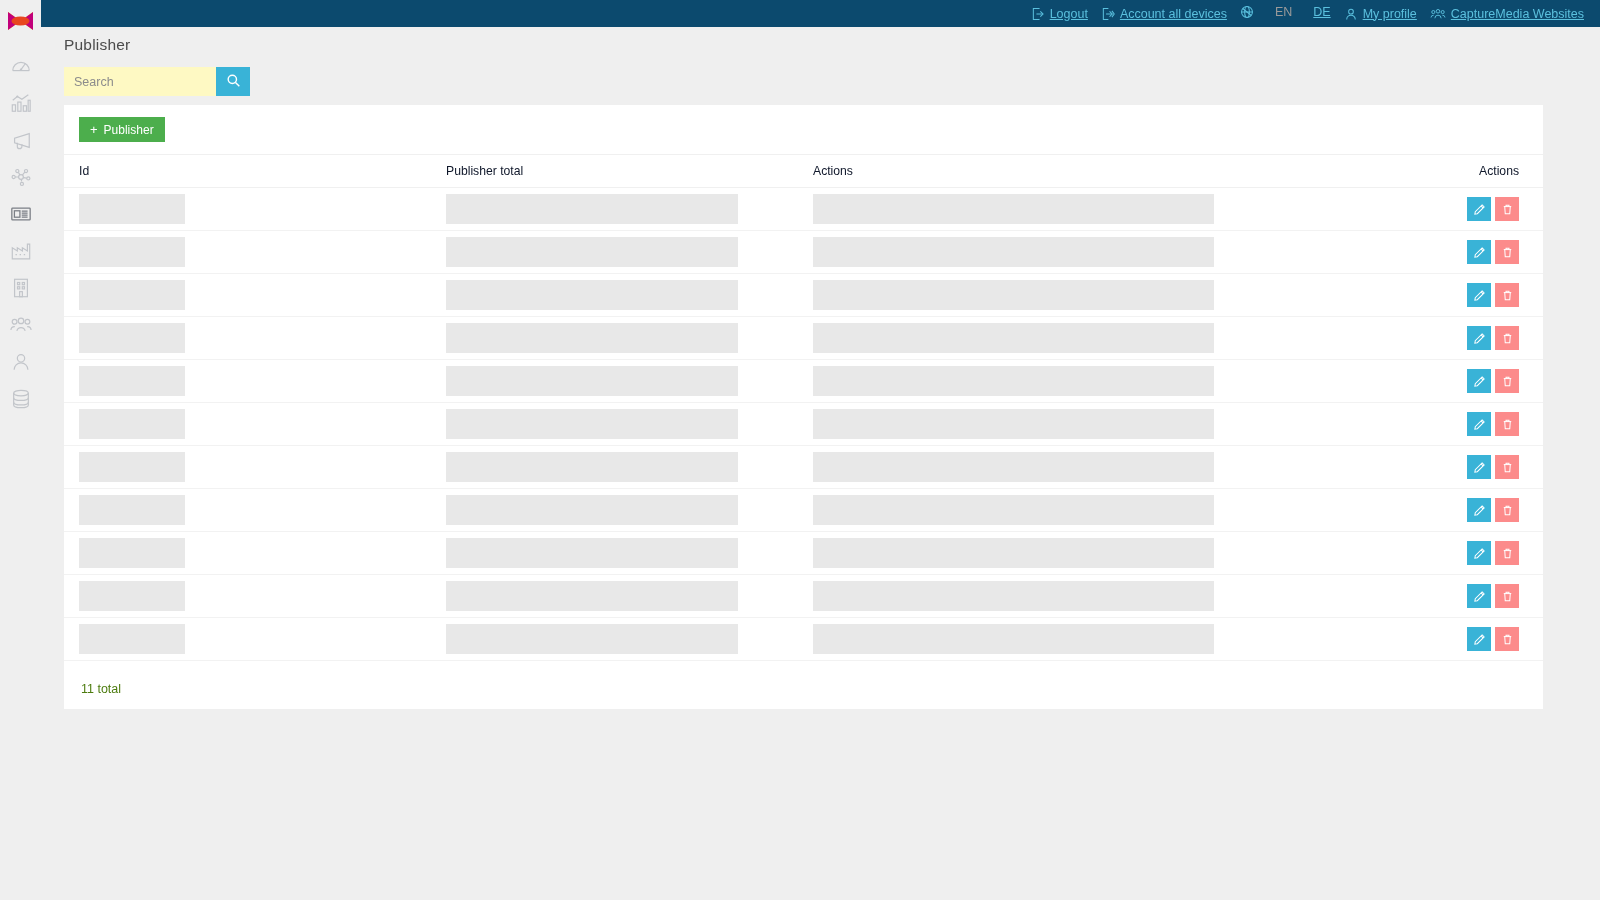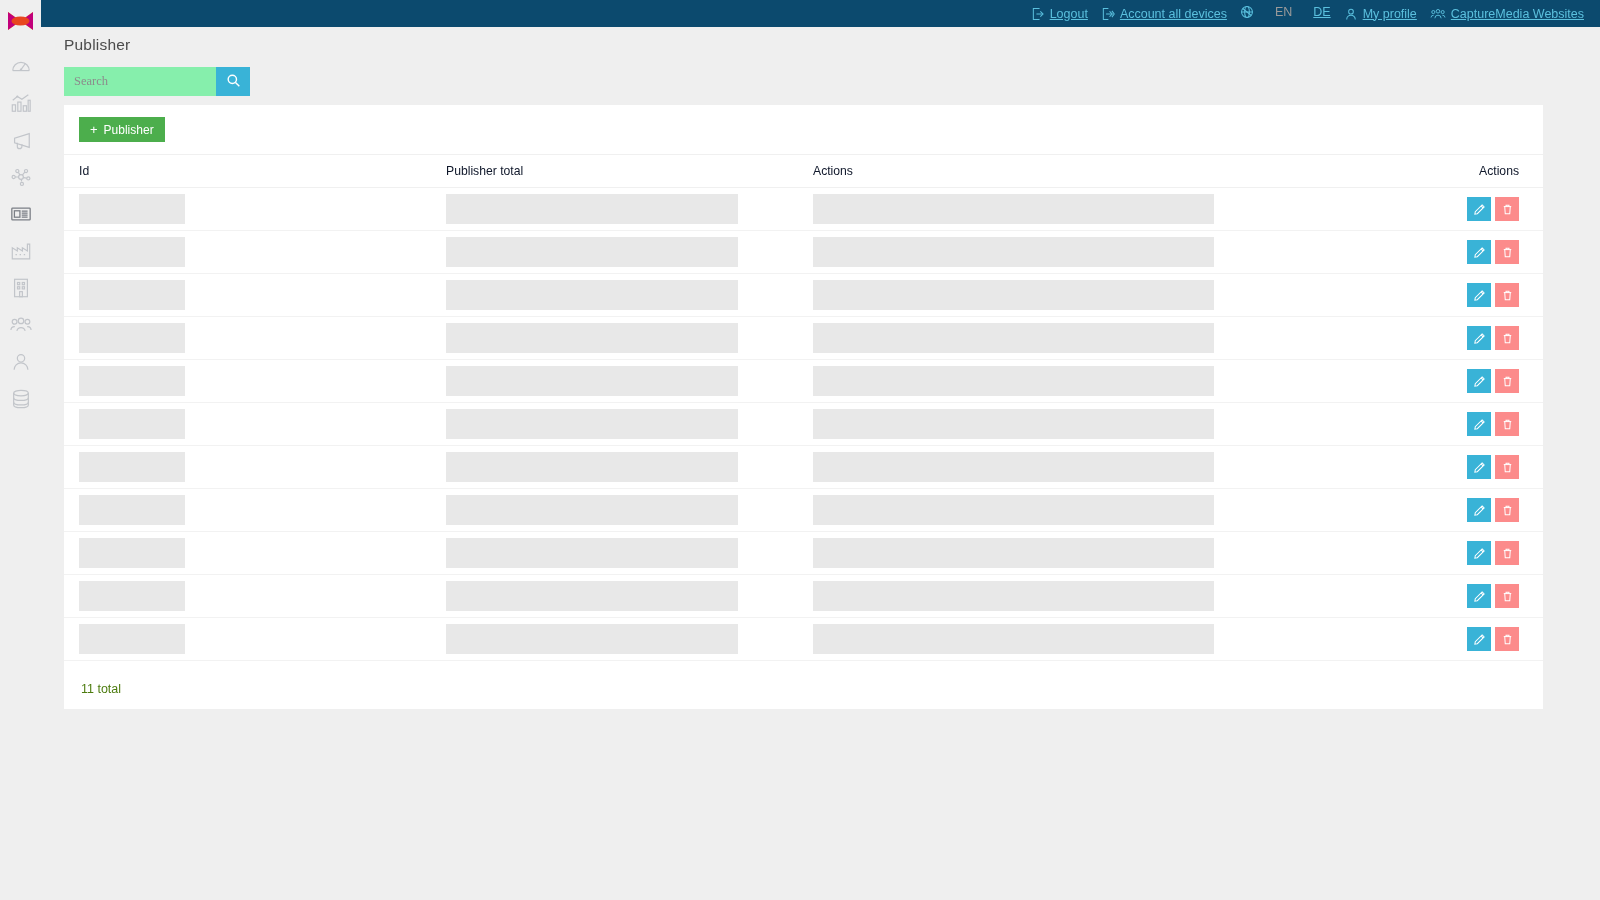--- a/index.html
+++ b/index.html
@@ -66,24 +66,24 @@
     letter-spacing: .2px;
   }
 
   
   #search-row {
     position: absolute; left: 64px; top: 67px;
     display: flex; height: 29px;
   }
   #search-input {
     width: 152px; height: 29px;
-    background: #86efac; border: none; outline: none;
+    background: #fef9c3; border: none; outline: none;
     padding: 0 10px;
     font-size: 12.5px; color: #6d6d6d;
-    font-family: Liberation Serif, serif;
+    font-family: Liberation Sans, sans-serif;
   }
   #search-input::placeholder { color: #8c8c8c; }
   #search-button {
     width: 34px; height: 29px;
     background: #39b3d7; border: none; cursor: pointer;
     display: flex; align-items: center; justify-content: center;
     color: #ffffff;
   }
 
   

